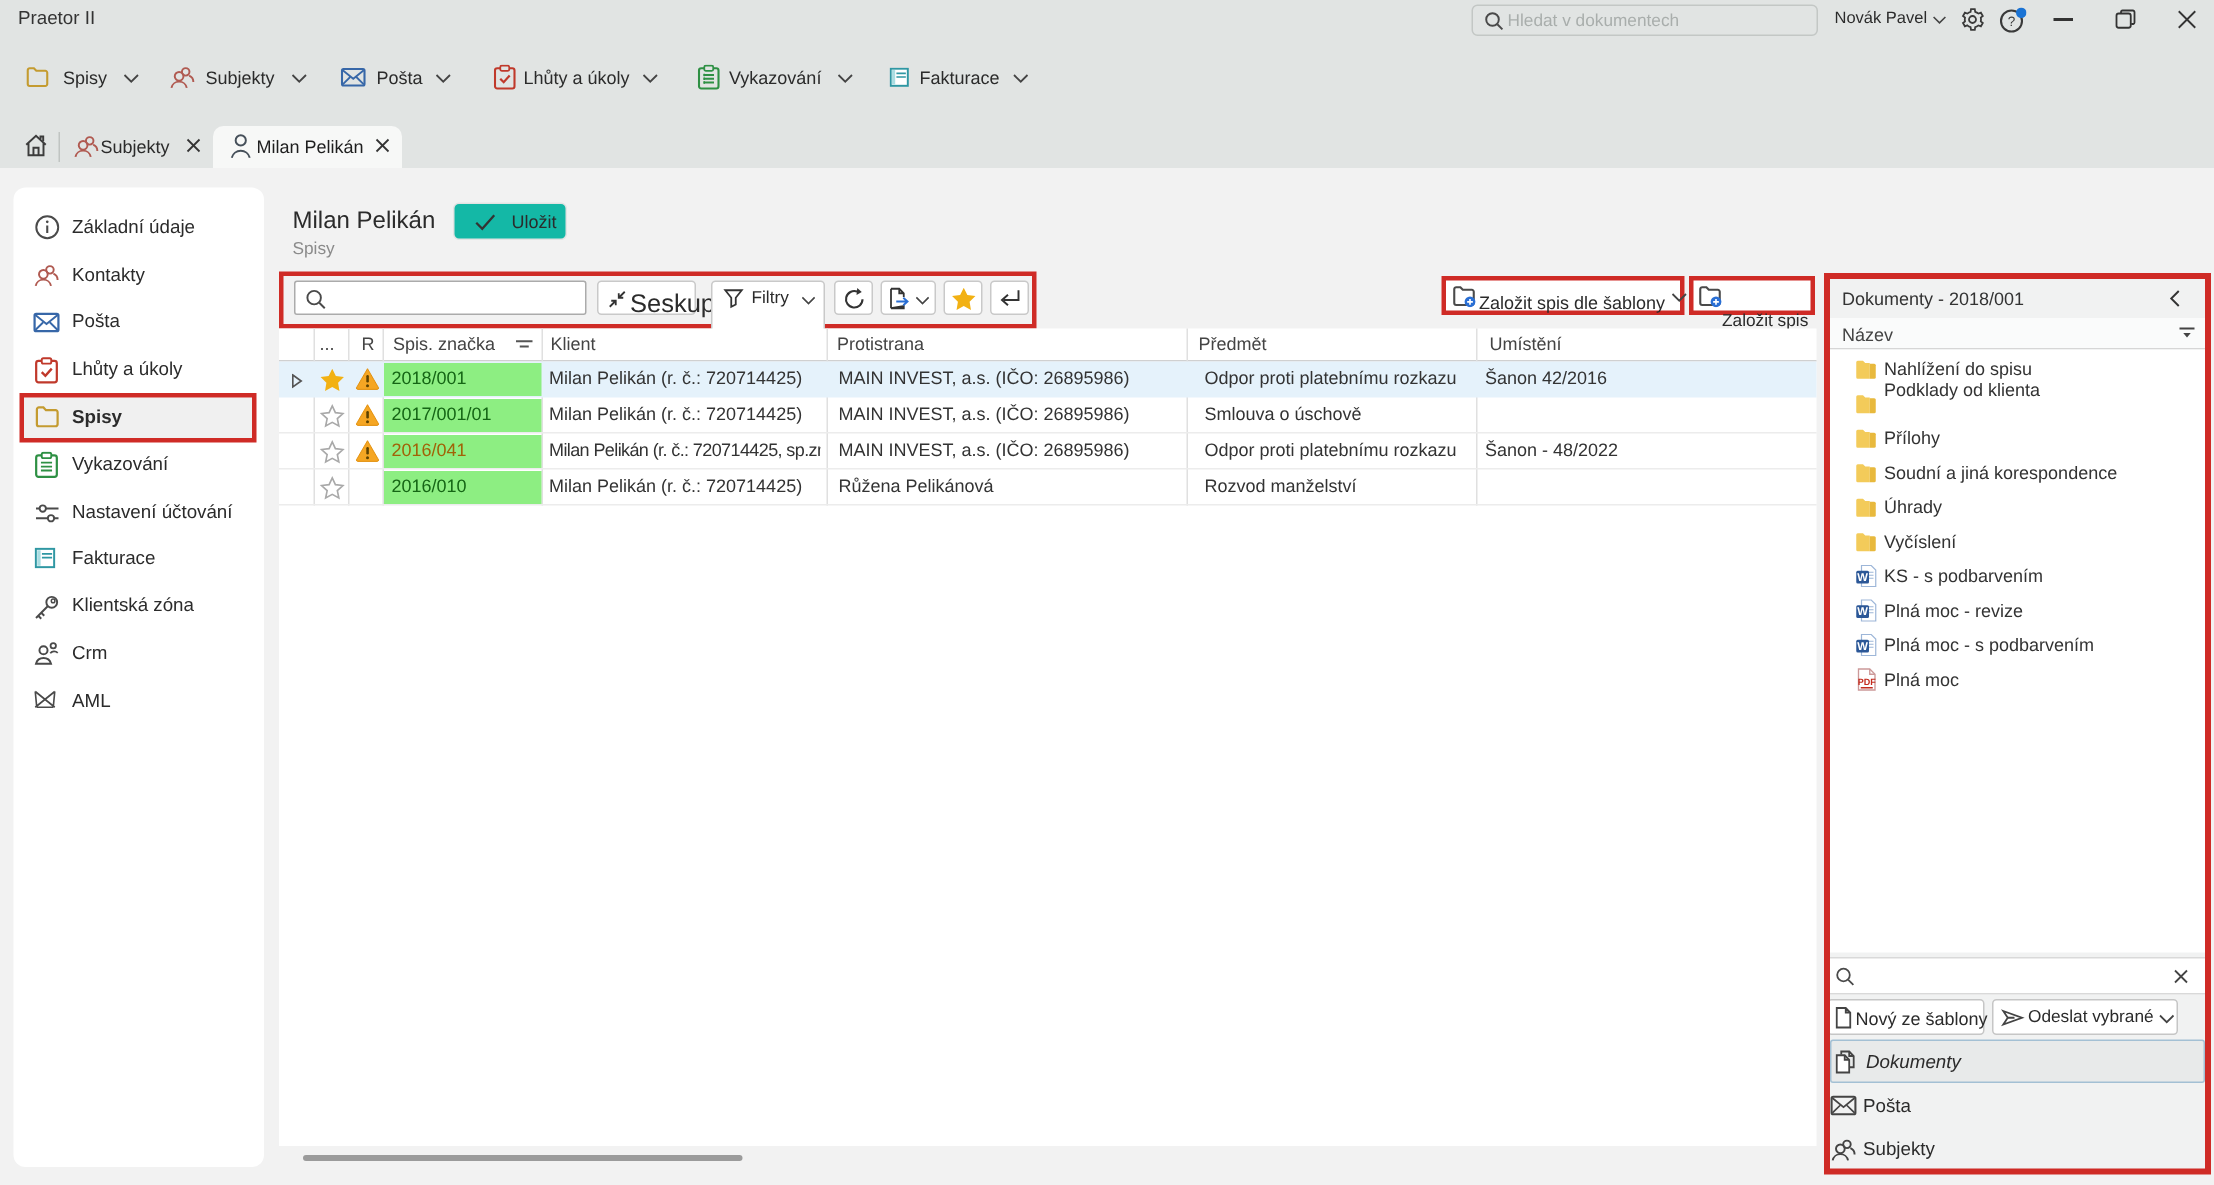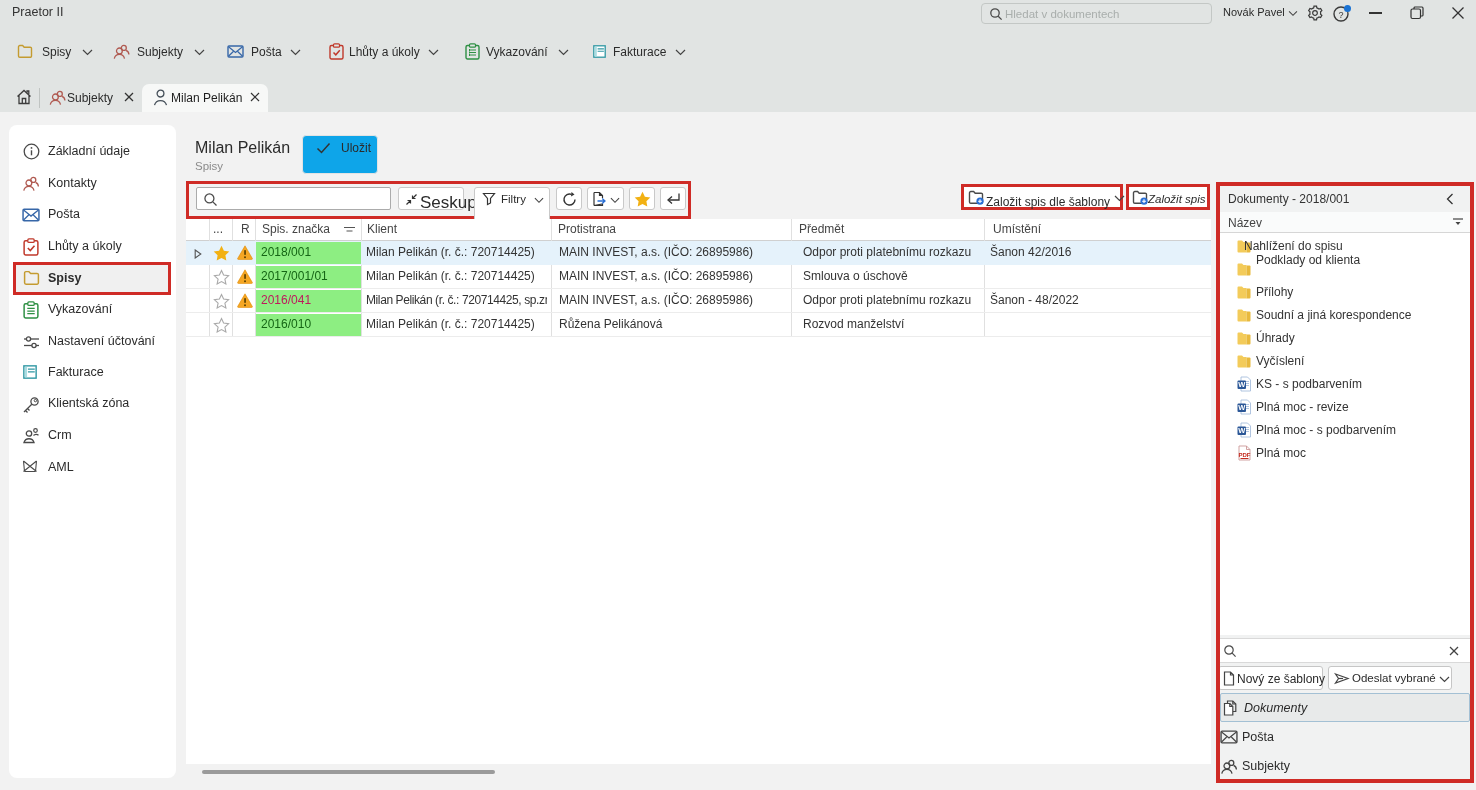--- a/index.html
+++ b/index.html
@@ -217,21 +217,21 @@
   <div class="abs" style="left:48px; top:428px; font-size:12.5px;">Crm</div>
 
   <svg class="abs" style="left:22px; top:460px;" width="16" height="13" viewBox="0 0 16 13">
       <path d="M1.5 1 L14.5 11.5 M14.5 1 L1.5 11.5 M2.5 11.5 H13.5 M1.5 1 L2.5 11.5 M14.5 1 L13.5 11.5" fill="none" stroke="#4a4a4a" stroke-width="1.1"></path>
     </svg>
   <div class="abs" style="left:48px; top:460px; font-size:12.5px;">AML</div>
 </div>
 
 <div id="main">
   <div class="abs" style="left:195px; top:139px; font-size:16px; color:#2b2b2b;">Milan Pelikán</div>
-  <div class="abs" style="left:302px; top:135px; width:76px; height:39px; background:#0ea5e9; border:1px solid #e3e3e3; border-radius:4px;">
+  <div class="abs" style="left:302px; top:135px; width:76px; height:25px; background:#14b8a6; border:1px solid #e3e3e3; border-radius:4px;">
     <svg class="abs" style="left:13px; top:6px;" width="15" height="12" viewBox="0 0 15 12">
         <polyline points="1.5,6.5 5.5,10.5 13.5,1.5" fill="none" stroke="#333" stroke-width="1.5"></polyline>
       </svg>
     <div class="abs" style="left:38px; top:5px; font-size:12px;">Uložit</div>
   </div>
   <div class="abs" style="left:195px; top:160px; font-size:11.5px; color:#8b8b8b;">Spisy</div>
 
   <div class="redbox" style="left:186px; top:181px; width:505px; height:38px;"></div>
 
   <div class="abs" style="left:196px; top:187px; width:195px; height:23px; background:#fff; border:1px solid #ababab; border-radius:2px;">
@@ -298,21 +298,21 @@
     <svg class="abs" style="left:150px; top:8px;" width="11" height="7" viewBox="0 0 11 7">
         <polyline points="1,1 5.5,5.5 10,1" fill="none" stroke="#444" stroke-width="1.2"></polyline>
       </svg>
   </div>
   <div class="redbox" style="left:1126px; top:184px; width:84px; height:26px; background:#fff;">
     <svg class="abs" style="left:3px; top:3px;" width="16" height="15" viewBox="0 0 16 15">
         <path d="M1.5 3.5 V2.8 A1.3 1.3 0 0 1 2.8 1.5 H5.6 L7.2 3.2 H13.2 A1.3 1.3 0 0 1 14.5 4.5 V12 A1.3 1.3 0 0 1 13.2 13.3 H2.8 A1.3 1.3 0 0 1 1.5 12 Z" fill="none" stroke="#4a4a4a" stroke-width="1.4"></path>
         <circle cx="12" cy="11.2" r="3.6" fill="#2a6fd4"></circle>
         <path d="M12 9.3 V13.1 M10.1 11.2 H13.9" stroke="#fff" stroke-width="1.1"></path>
       </svg>
-    <div class="abs" style="left:19px; top:6px; font-size:11.5px;font-style:italic;">Založit spis</div>
+    <div class="abs" style="left:19px; top:21px; font-size:11.5px;">Založit spis</div>
   </div>
 
   <div class="abs" style="left:186px; top:219px; width:1025px; height:545px; background:#fff;"></div>
 
   <div class="abs" style="left:186px; top:219px; width:1025px; height:22px; border-bottom:1px solid #d0d0d0; font-size:12px; color:#444;">
     <div class="abs" style="left:27px; top:3px;">...</div>
     <div class="abs" style="left:55px; top:3px;">R</div>
     <div class="abs" style="left:76px; top:3px;">Spis. značka</div>
     <svg class="abs" style="left:157px; top:7px;" width="13" height="10" viewBox="0 0 13 10">
         <path d="M1 1.5 H12 M3.5 5 H9.5" stroke="#555" stroke-width="1.2"></path>
@@ -373,21 +373,21 @@
     <div class="abs" style="left:617px; top:28px;">Smlouva o úschově</div>
 
     <svg class="abs" style="left:27px; top:52px;" width="17" height="17" viewBox="0 0 17 17">
         <path d="M8.5 1.6 L10.6 6.1 L15.6 6.7 L11.9 10.1 L12.9 15 L8.5 12.6 L4.1 15 L5.1 10.1 L1.4 6.7 L6.4 6.1 Z" fill="none" stroke="#a9a9a9" stroke-width="1.1"></path>
       </svg>
     <svg class="abs" style="left:51px; top:52px;" width="16" height="15" viewBox="0 0 16 15">
         <path d="M8 0.8 L15.4 13.6 A1 1 0 0 1 14.5 14.6 H1.5 A1 1 0 0 1 0.6 13.6 Z" fill="#f5a623" stroke="#e08a00" stroke-width="0.6"></path>
         <rect x="7.2" y="5" width="1.7" height="5" rx="0.8" fill="#5d4200"></rect>
         <circle cx="8" cy="12.2" r="1" fill="#5d4200"></circle>
       </svg>
-    <div class="abs" style="left:75px; top:52px; color:#be185d;">2016/041</div>
+    <div class="abs" style="left:75px; top:52px; color:#a16207;">2016/041</div>
     <div class="abs" style="left:180px; top:52px; width:181px; overflow:hidden; letter-spacing:-0.4px;">Milan Pelikán (r. č.: 720714425, sp.zn</div>
     <div class="abs" style="left:373px; top:52px;">MAIN INVEST, a.s. (IČO: 26895986)</div>
     <div class="abs" style="left:617px; top:52px;">Odpor proti platebnímu rozkazu</div>
     <div class="abs" style="left:804px; top:52px;">Šanon - 48/2022</div>
 
     <svg class="abs" style="left:27px; top:76px;" width="17" height="17" viewBox="0 0 17 17">
         <path d="M8.5 1.6 L10.6 6.1 L15.6 6.7 L11.9 10.1 L12.9 15 L8.5 12.6 L4.1 15 L5.1 10.1 L1.4 6.7 L6.4 6.1 Z" fill="none" stroke="#a9a9a9" stroke-width="1.1"></path>
       </svg>
     <div class="abs" style="left:75px; top:76px; color:#156615;">2016/010</div>
     <div class="abs" style="left:180px; top:76px;">Milan Pelikán (r. č.: 720714425)</div>
@@ -413,21 +413,21 @@
         <path d="M3.5 5 L6 8 L8.5 5 Z" fill="#444"></path>
       </svg>
   </div>
 
   <div class="abs" style="left:1220px; top:233px; width:250px; height:402px; background:#fff;"></div>
   <div id="tree" style="position:absolute; left:1220px; top:237px; width:250px; font-size:12px; color:#333;">
     <div class="abs" style="left:17px; top:3px;"><svg width="14" height="13" viewBox="0 0 14 13">
           <path d="M0.5 1.5 A1 1 0 0 1 1.5 0.5 H5 L6.5 2 H9.5 V12.5 H1.5 A1 1 0 0 1 0.5 11.5 Z" fill="#f3cb5a"></path>
           <path d="M9.5 2.5 H12.5 A1 1 0 0 1 13.5 3.5 V11.5 A1 1 0 0 1 12.5 12.5 H9.5 Z" fill="#e8b93d"></path>
         </svg></div>
-    <div class="abs" style="left:24px; top:2px;">Nahlížení do spisu</div>
+    <div class="abs" style="left:36px; top:2px;">Nahlížení do spisu</div>
     <div class="abs" style="left:17px; top:26px;"><svg width="14" height="13" viewBox="0 0 14 13">
           <path d="M0.5 1.5 A1 1 0 0 1 1.5 0.5 H5 L6.5 2 H9.5 V12.5 H1.5 A1 1 0 0 1 0.5 11.5 Z" fill="#f3cb5a"></path>
           <path d="M9.5 2.5 H12.5 A1 1 0 0 1 13.5 3.5 V11.5 A1 1 0 0 1 12.5 12.5 H9.5 Z" fill="#e8b93d"></path>
         </svg></div>
     <div class="abs" style="left:36px; top:16px;">Podklady od klienta</div>
     <div class="abs" style="left:17px; top:49px;"><svg width="14" height="13" viewBox="0 0 14 13">
           <path d="M0.5 1.5 A1 1 0 0 1 1.5 0.5 H5 L6.5 2 H9.5 V12.5 H1.5 A1 1 0 0 1 0.5 11.5 Z" fill="#f3cb5a"></path>
           <path d="M9.5 2.5 H12.5 A1 1 0 0 1 13.5 3.5 V11.5 A1 1 0 0 1 12.5 12.5 H9.5 Z" fill="#e8b93d"></path>
         </svg></div>
     <div class="abs" style="left:36px; top:48px;">Přílohy</div>

